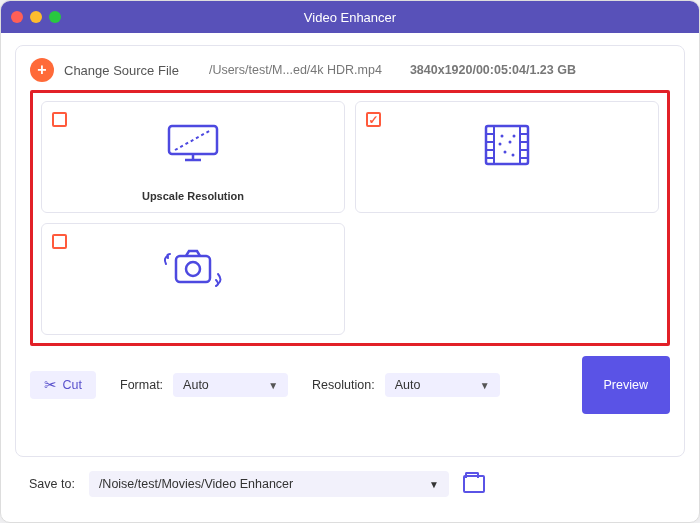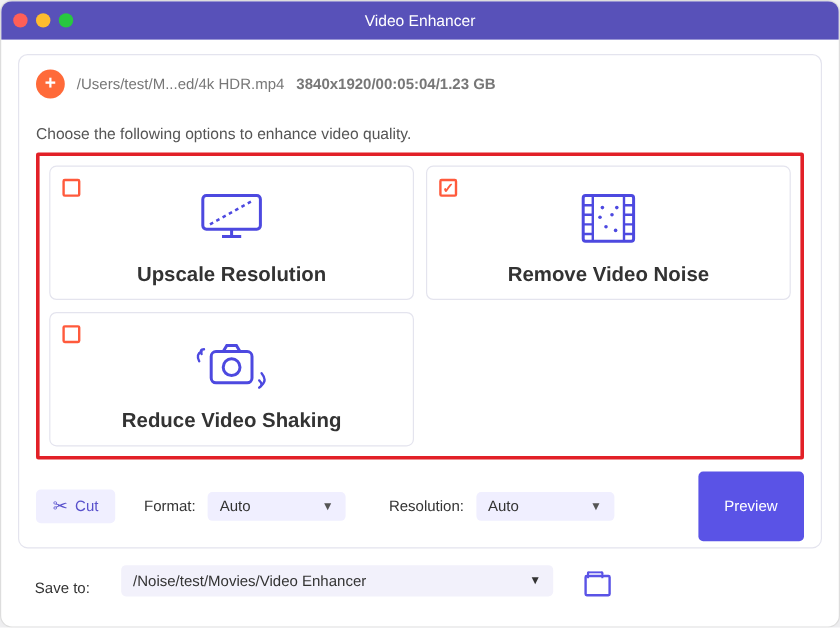--- a/index.html
+++ b/index.html
@@ -53,21 +53,21 @@
     color: #666;
     padding: 2px 0 0 0;
   }
   .plus-btn {
     width: 24px; height: 24px; border-radius: 50%;
     background: #ff6a39;
     display: flex; align-items: center; justify-content: center;
     color: #fff; font-size: 16px; font-weight: bold;
   }
   .change-src { color: #555; font-size: 13px; margin-right: 20px;}
-  .src-path { color: #777; }
+  .src-path { color: #777; margin-right: 18px;}
   .src-meta { color: #777; font-weight: bold; }
 
   .choose-label {
     margin-top: 22px;
     font-size: 13px;
     color: #555;
   }
 
   .options-wrap {
     margin-top: 8px;
@@ -93,21 +93,21 @@
     padding-bottom: 10px;
     cursor: pointer;
   }
   .opt-card .iconbox {
     position: absolute;
     top: 20px;
     left: 0; right: 0;
     display: flex; justify-content: center;
   }
   .opt-card .title {
-    font-size: 17px;
+    font-size: 11px;
     color: #333;
     font-weight: 600;
   }
   .chk {
     position: absolute;
     top: 10px; left: 10px;
     width: 15px; height: 15px;
     border: 2px solid #ff5a3c;
     border-radius: 2px;
     display: flex; align-items: center; justify-content: center;
@@ -154,22 +154,22 @@
   .btn-primary {
     background: #5a53e6;
     color: #fff;
     border-radius: 4px;
     padding: 22px 22px;
     font-size: 12.5px;
     cursor: pointer;
   }
   .save-row {
     display: flex;
-    align-items: flex-end;
-    gap: 26px;
+    align-items: center;
+    gap: 14px;
     padding: 14px 14px 0 14px;
     font-size: 12.5px;
     color: #333;
   }
   .save-select {
     background: #f2f1fb;
     border-radius: 4px;
     padding: 6px 10px;
     display: flex;
     justify-content: space-between;
@@ -202,25 +202,25 @@
       <div class="tl-btn tl-max"></div>
     </div>
     <div class="tl-title">Video Enhancer</div>
   </div>
 
   <div class="inner">
     <div class="panel">
 
       <div class="source-row">
         <div class="plus-btn">+</div>
+        <div class="change-src">Change Source File</div>
         <div class="src-path">/Users/test/M...ed/4k HDR.mp4</div>
         <div class="src-meta">3840x1920/00:05:04/1.23 GB</div>
       </div>
 
-      <div class="choose-label">Choose the following options to enhance video quality.</div>
 
       <div class="options-wrap">
         <div class="options-grid">
 
           <div class="opt-card">
             <div class="chk"></div>
             <div class="iconbox">
               <svg width="60" height="44" viewBox="0 0 60 44">
                 <rect x="6" y="4" width="48" height="28" rx="3" fill="none" stroke="#4d49e0" stroke-width="2.5"></rect>
                 <line x1="12" y1="28" x2="48" y2="8" stroke="#4d49e0" stroke-width="2" stroke-dasharray="3 3"></line>
@@ -250,53 +250,51 @@
                     <line x1="40" y1="36" x2="48" y2="36"></line>
                 </g>
                 <circle cx="22" cy="14" r="1.5" fill="#4d49e0"></circle>
                   <circle cx="30" cy="20" r="1.5" fill="#4d49e0"></circle>
                 <circle cx="25" cy="30" r="1.5" fill="#4d49e0"></circle>
                   <circle cx="33" cy="33" r="1.5" fill="#4d49e0"></circle>
                 <circle cx="20" cy="22" r="1.5" fill="#4d49e0"></circle>
                   <circle cx="34" cy="14" r="1.5" fill="#4d49e0"></circle>
               </svg>
             </div>
-            <div class="title">Remove Video Noise</div>
           </div>
 
           <div class="opt-card">
             <div class="chk"></div>
             <div class="iconbox">
               <svg width="62" height="46" viewBox="0 0 62 46">
                 <path d="M 6 14 Q 4 10 8 10" fill="none" stroke="#4d49e0" stroke-width="2" stroke-linecap="round"></path>
                 <path d="M 4 20 Q 1 14 6 12" fill="none" stroke="#4d49e0" stroke-width="2" stroke-linecap="round"></path>
                 <rect x="14" y="12" width="34" height="26" rx="4" fill="none" stroke="#4d49e0" stroke-width="2.5"></rect>
                 <path d="M24 12 L27 7 L35 7 L38 12" fill="none" stroke="#4d49e0" stroke-width="2.5"></path>
                 <circle cx="31" cy="25" r="7" fill="none" stroke="#4d49e0" stroke-width="2.5"></circle>
                 <path d="M 54 36 Q 58 40 54 42" fill="none" stroke="#4d49e0" stroke-width="2" stroke-linecap="round"></path>
                 <path d="M 56 30 Q 61 36 56 40" fill="none" stroke="#4d49e0" stroke-width="2" stroke-linecap="round"></path>
               </svg>
             </div>
-            <div class="title">Reduce Video Shaking</div>
           </div>
 
         </div>
       </div>
 
       <div class="tool-row">
         <div class="cut-btn">
           <span style="color:#5951cc;font-size:15px;">✂</span>
           <span>Cut</span>
         </div>
         <span class="lbl" style="margin-left:14px;">Format:</span>
         <div class="select">
           <span>Auto</span>
           <span class="caret">▼</span>
         </div>
-        <span class="lbl" style="margin-left:26px;">Resolution:</span>
+        <span class="lbl" style="margin-left:14px;">Resolution:</span>
         <div class="select">
           <span>Auto</span>
           <span class="caret">▼</span>
         </div>
         <div class="spacer"></div>
         <div class="btn-primary">Preview</div>
       </div>
 
     </div>
 

